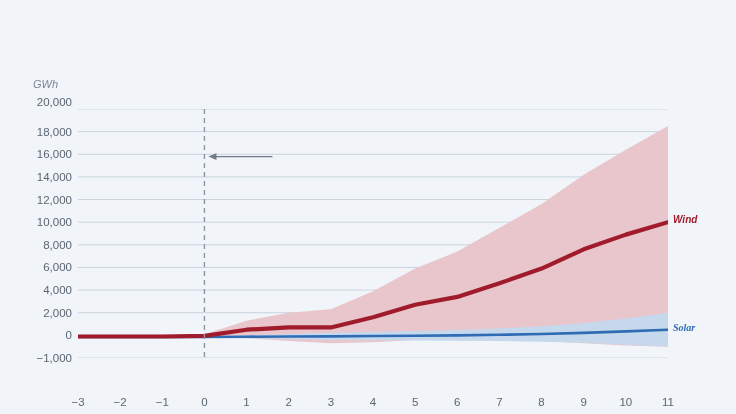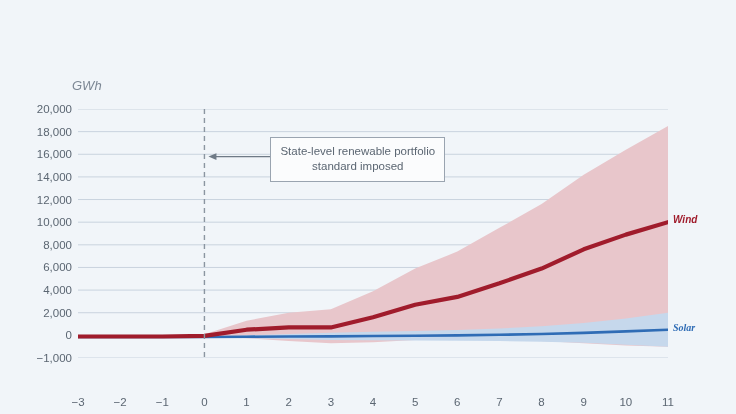--- a/index.html
+++ b/index.html
@@ -11,21 +11,21 @@
     position:relative;
   }
   #chart-root{position:absolute;inset:0;}
   .title{
     position:absolute;left:32px;top:22px;
     font-size:15.5px;font-weight:bold;color:#2b3440;
     letter-spacing:.1px;
   }
   .yunit{
     position:absolute;left:33px;top:78px;
-    font-size:13px;font-style:italic;color:#7c8794;margin-left:39px;
+    font-size:11px;font-style:italic;color:#7c8794;
   }
   .plot{
     position:absolute;left:78px;top:109px;
     width:590px;height:249px;
   }
   .plot-svg{position:absolute;left:0;top:0;}
   .ytick{
     position:absolute;right:0;
     font-size:11.5px;color:#5b6672;
     transform:translateY(-50%);
@@ -69,21 +69,21 @@
       <div class="ytick" style="top: 335.364px;">0</div>
       <div class="ytick" style="top: 312.727px;">2,000</div>
       <div class="ytick" style="top: 290.091px;">4,000</div>
       <div class="ytick" style="top: 267.455px;">6,000</div>
       <div class="ytick" style="top: 244.818px;">8,000</div>
       <div class="ytick" style="top: 222.182px;">10,000</div>
       <div class="ytick" style="top: 199.545px;">12,000</div>
       <div class="ytick" style="top: 176.909px;">14,000</div>
       <div class="ytick" style="top: 154.273px;">16,000</div>
       <div class="ytick" style="top: 131.636px;">18,000</div>
-      <div class="ytick" style="top: 109px; text-align: right;">20,000</div>
+      <div class="ytick" style="top: 102px; text-align: right;">20,000</div>
     </div>
   <div id="xlabels">
       <div class="xtick" style="left: 78px;">−3</div>
       <div class="xtick" style="left: 120.143px;">−2</div>
       <div class="xtick" style="left: 162.286px;">−1</div>
       <div class="xtick" style="left: 204.429px;">0</div>
       <div class="xtick" style="left: 246.571px;">1</div>
       <div class="xtick" style="left: 288.714px;">2</div>
       <div class="xtick" style="left: 330.857px;">3</div>
       <div class="xtick" style="left: 373px;">4</div>
@@ -113,19 +113,17 @@
         <path d="M0 226.92954545454546L42.14285714285714 226.92954545454546L84.28571428571428 226.92954545454546L126.42857142857142 225.23181818181817L168.57142857142856 211.65L210.71428571428572 203.72727272727272L252.85714285714283 200.33181818181816L295 182.22272727272727L337.1428571428571 159.58636363636364L379.28571428571433 142.60909090909092L421.42857142857144 118.8409090909091L463.57142857142856 95.07272727272726L505.71428571428567 65.64545454545456L547.8571428571429 40.74545454545455L590 16.977272727272748L590 237.6818181818182L547.8571428571429 236.55L505.71428571428567 234.28636363636363L463.57142857142856 232.02272727272728L421.42857142857144 229.7590909090909L379.28571428571433 229.7590909090909L337.1428571428571 230.89090909090908L295 233.15454545454546L252.85714285714283 234.28636363636363L210.71428571428572 232.02272727272728L168.57142857142856 229.1931818181818L126.42857142857142 228.06136363636364L84.28571428571428 228.06136363636364L42.14285714285714 228.06136363636364L0 228.06136363636364Z" fill="#e8c6cb" stroke="none"></path>
         <path d="M0 227.72181818181818L42.14285714285714 227.72181818181818L84.28571428571428 227.72181818181818L126.42857142857142 227.49545454545455L168.57142857142856 226.13727272727272L210.71428571428572 224.8922727272727L252.85714285714283 223.87363636363636L295 222.855L337.1428571428571 221.94954545454544L379.28571428571433 221.0440909090909L421.42857142857144 219.57272727272726L463.57142857142856 217.3090909090909L505.71428571428567 213.91363636363636L547.8571428571429 209.38636363636363L590 203.72727272727272L590 237.6818181818182L547.8571428571429 235.64454545454547L505.71428571428567 233.83363636363637L463.57142857142856 232.70181818181817L421.42857142857144 232.02272727272728L379.28571428571433 231.68318181818182L337.1428571428571 231.4568181818182L295 231.23045454545453L252.85714285714283 230.89090909090908L210.71428571428572 230.09863636363636L168.57142857142856 229.30636363636364L126.42857142857142 228.62727272727273L84.28571428571428 228.4009090909091L42.14285714285714 228.4009090909091L0 228.4009090909091Z" fill="#c6d8ec" stroke="none"></path>
         <path d="M0 228.06136363636364L42.14285714285714 228.06136363636364L84.28571428571428 228.06136363636364L126.42857142857142 228.06136363636364L168.57142857142856 227.72181818181818L210.71428571428572 227.49545454545455L252.85714285714283 227.38227272727272L295 227.04272727272726L337.1428571428571 226.7031818181818L379.28571428571433 226.36363636363637L421.42857142857144 225.7977272727273L463.57142857142856 225.00545454545454L505.71428571428567 223.87363636363636L547.8571428571429 222.40227272727273L590 220.70454545454547" fill="none" stroke="#2f6cb5" stroke-width="2.6" stroke-linejoin="round" stroke-linecap="round"></path>
         <path d="M0 227.49545454545455L42.14285714285714 227.49545454545455L84.28571428571428 227.49545454545455L126.42857142857142 226.92954545454546L168.57142857142856 220.70454545454547L210.71428571428572 218.4409090909091L252.85714285714283 218.4409090909091L295 208.25454545454545L337.1428571428571 195.80454545454546L379.28571428571433 187.88181818181818L421.42857142857144 174.3L463.57142857142856 159.58636363636364L505.71428571428567 140.34545454545454L547.8571428571429 125.63181818181818L590 113.18181818181819" fill="none" stroke="#a01c2c" stroke-width="4.2" stroke-linejoin="round" stroke-linecap="round"></path>
         <line x1="126.42857142857142" y1="0" x2="126.42857142857142" y2="261" stroke="#8b95a1" stroke-width="1.4" stroke-dasharray="5 4"></line>
         <path d="M194.42857142857142 47.53636363636363 L135.42857142857142 47.53636363636363" stroke="#6f7a86" stroke-width="1.2" fill="none"></path>
         <path d="M130.42857142857142 47.53636363636363 l8 -3.4 v6.8 Z" fill="#6f7a86"></path>
       </svg>
   </div>
 
-  <div class="annot-box" id="annot-box" style="left: 270.429px; top: 136.536px;">State-level renewable portfolio
-standard imposed</div>
 
   <span class="series-label" id="wind-label" style="left: 673px; top: 214.182px;">Wind</span>
   <span class="series-label" id="solar-label" style="left: 673px; top: 321.705px; font-family: Liberation Serif, serif;">Solar</span>
 
 </div>
 
 </body></html>

